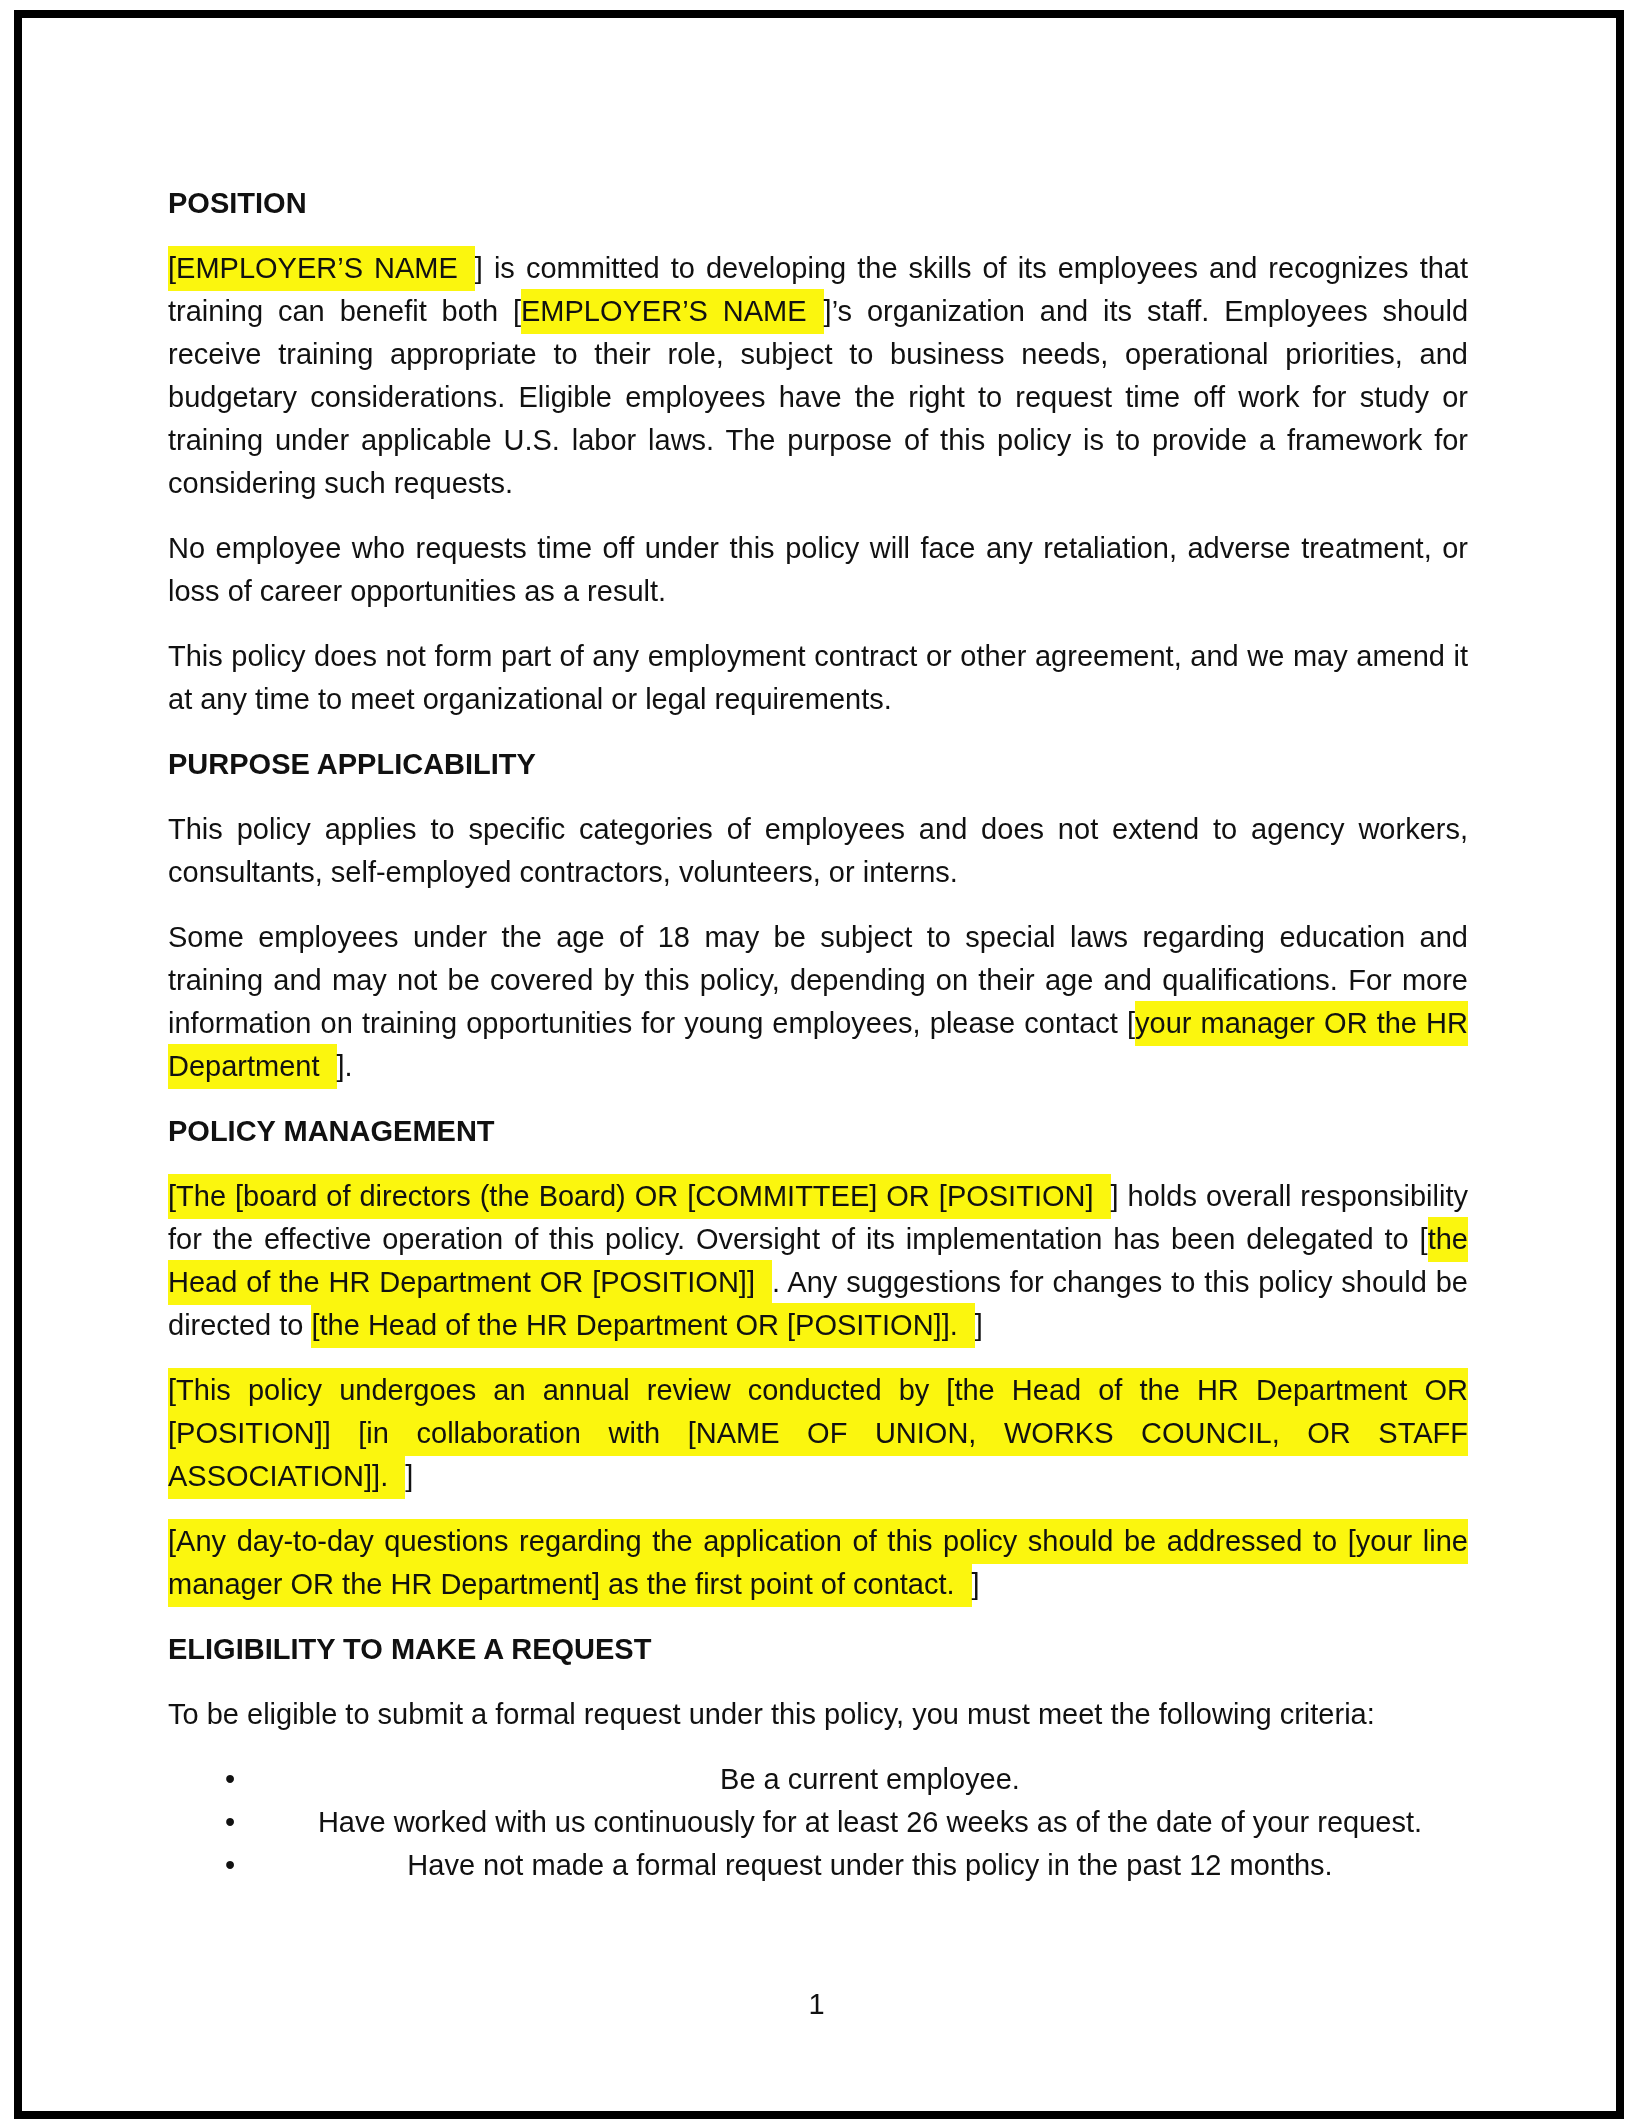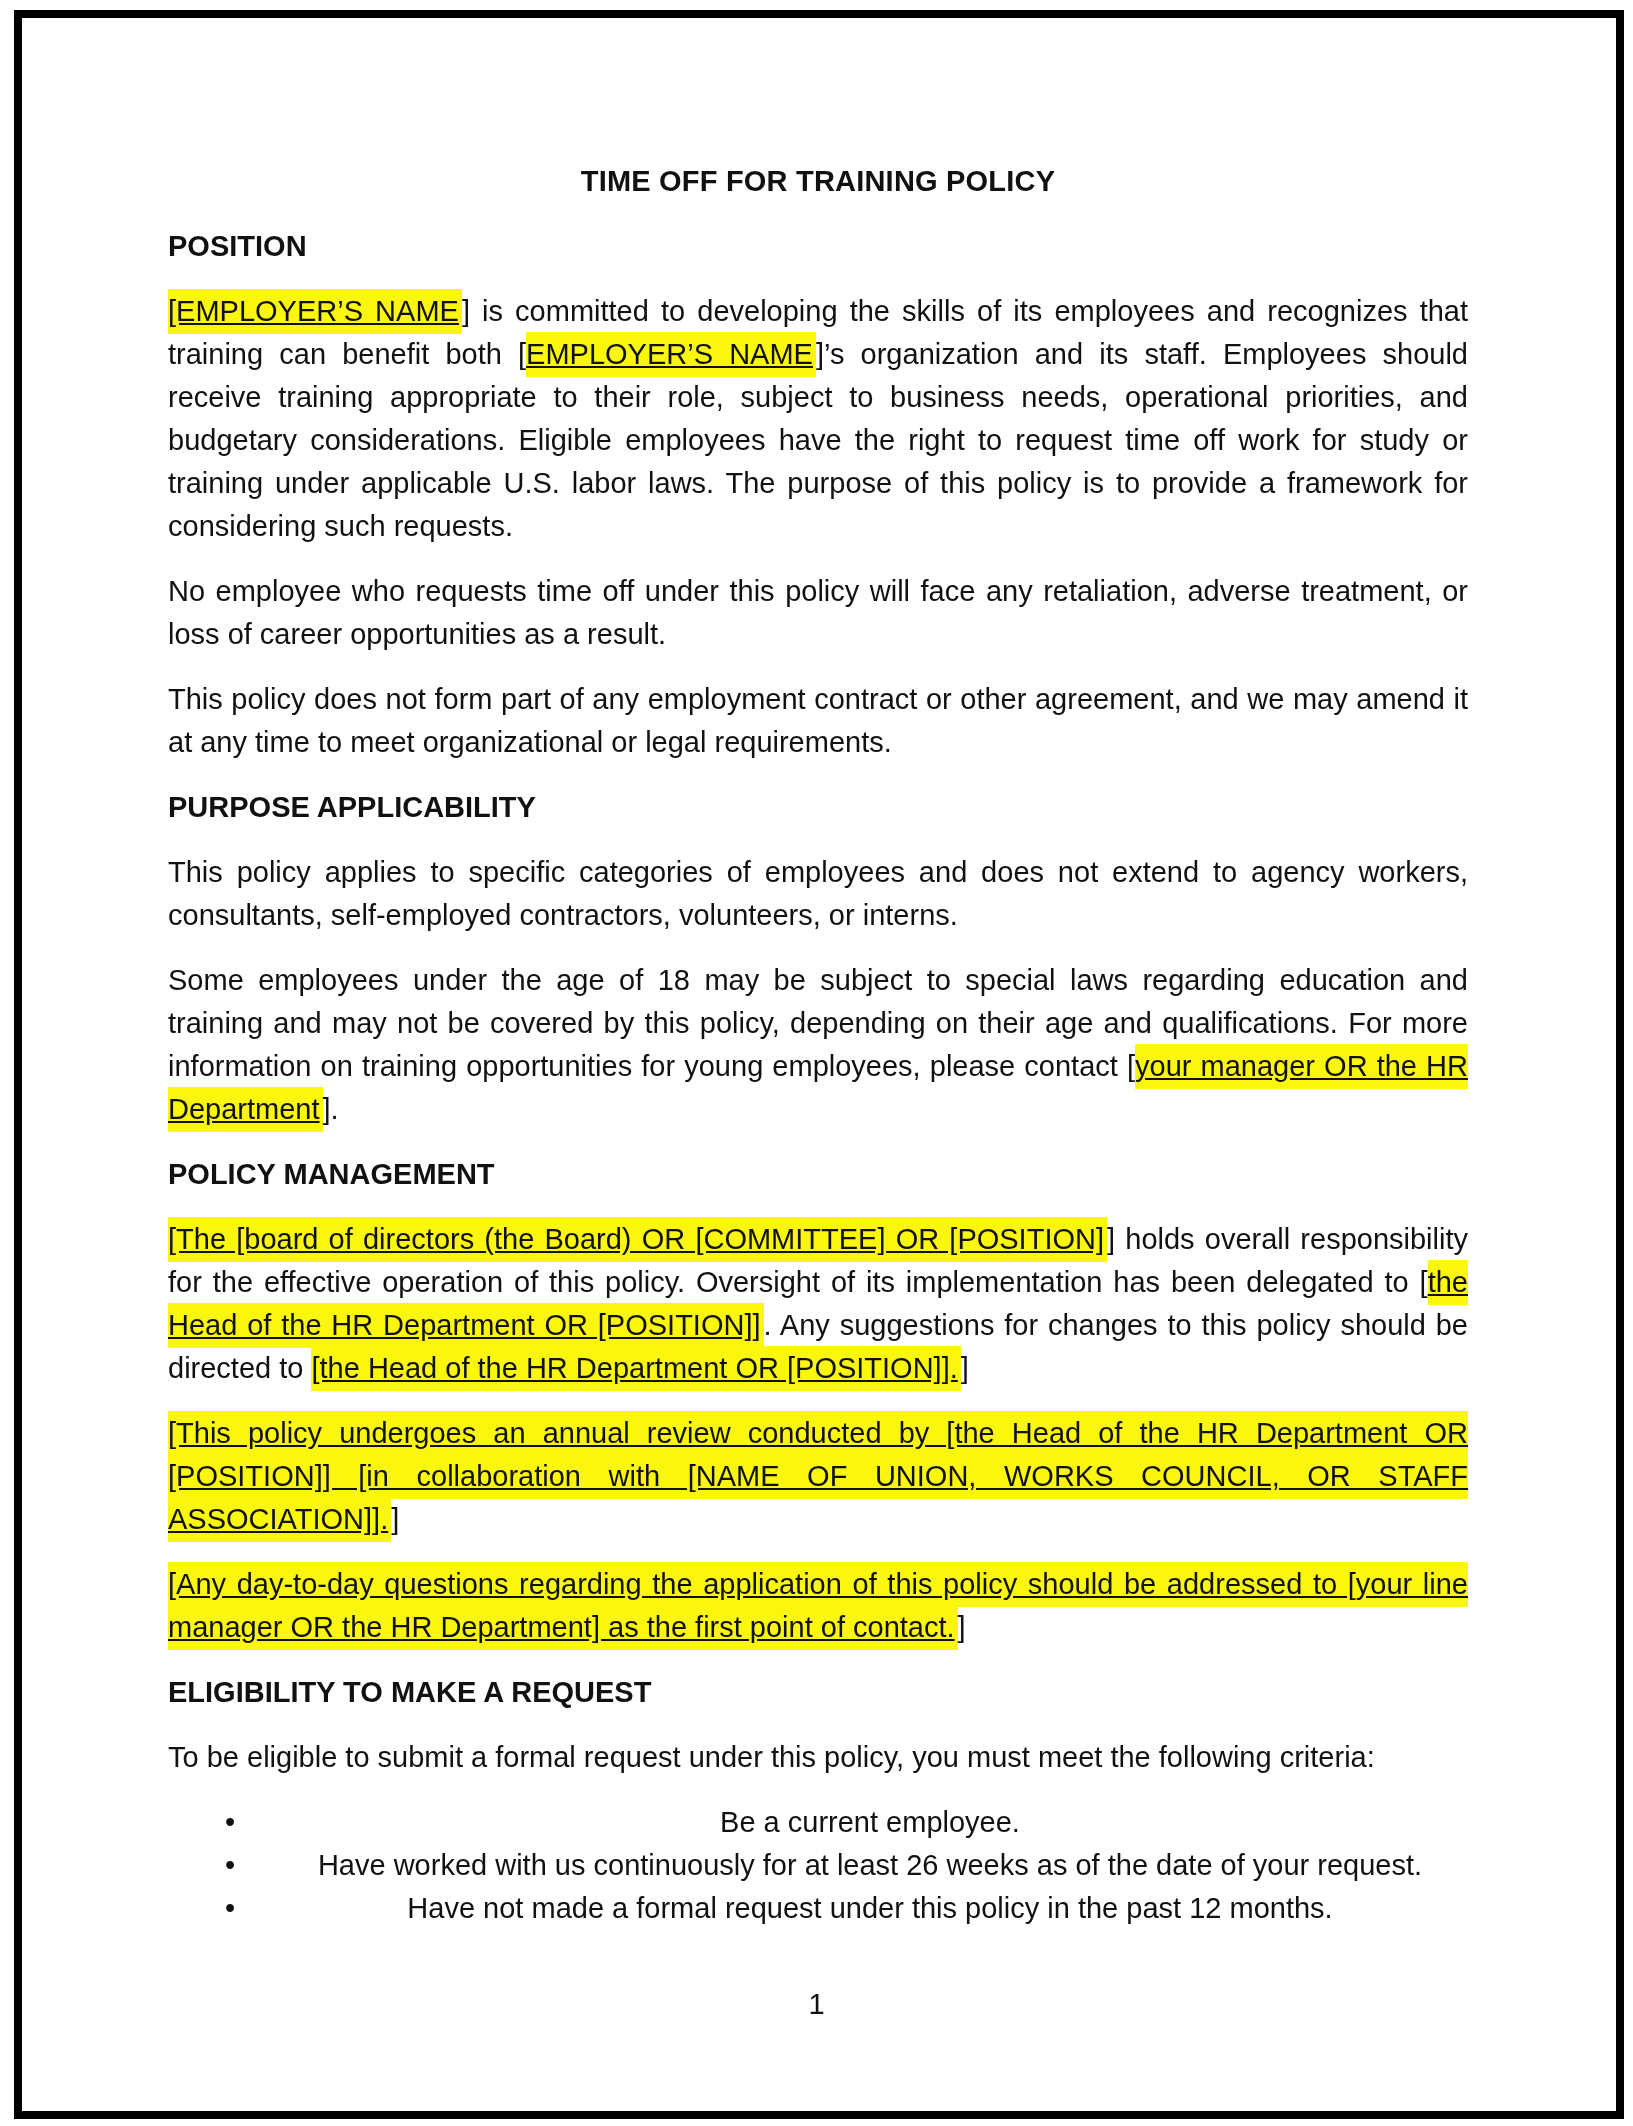--- a/index.html
+++ b/index.html
@@ -45,22 +45,21 @@
     font-size: 29px;
     line-height: 43px;
     font-weight: bold;
   }
   .para {
     margin: 22px 0 0 0;
     text-align: justify;
   }
   .hl {
     background: var(--hl, #fbf60e);
-    padding: 6px 3px 7px 0;
-    text-decoration: underline;
+    padding: 6px 17px 7px 0;
   }
   .bullets {
     margin: 22px 0 0 0;
     padding: 0;
     list-style: none;
   }
   .bullets li {
     position: relative;
     padding-left: 104px;
     text-align: center;
@@ -80,21 +79,20 @@
     font-size: 29px;
     line-height: 43px;
   }
 </style>
 </head>
 <body>
 
 <div class="page-frame"></div>
 
 <main class="content">
-  <h1 class="doc-title">TIME OFF FOR TRAINING POLICY</h1>
   <div id="sections">
       <h2 class="heading">POSITION</h2>
       <p class="para"><span class="hl">[EMPLOYER’S NAME</span><span>] is committed to developing the skills of its employees and recognizes that training can benefit both [</span><span class="hl">EMPLOYER’S NAME</span><span>]’s organization and its staff. Employees should receive training appropriate to their role, subject to business needs, operational priorities, and budgetary considerations. Eligible employees have the right to request time off work for study or training under applicable U.S. labor laws. The purpose of this policy is to provide a framework for considering such requests.</span></p>
       <p class="para"><span>No employee who requests time off under this policy will face any retaliation, adverse treatment, or loss of career opportunities as a result.</span></p>
       <p class="para"><span>This policy does not form part of any employment contract or other agreement, and we may amend it at any time to meet organizational or legal requirements.</span></p>
       <h2 class="heading">PURPOSE APPLICABILITY</h2>
       <p class="para"><span>This policy applies to specific categories of employees and does not extend to agency workers, consultants, self-employed contractors, volunteers, or interns.</span></p>
       <p class="para"><span>Some employees under the age of 18 may be subject to special laws regarding education and training and may not be covered by this policy, depending on their age and qualifications. For more information on training opportunities for young employees, please contact [</span><span class="hl">your manager OR the HR Department</span><span>].</span></p>
       <h2 class="heading">POLICY MANAGEMENT</h2>
       <p class="para"><span class="hl">[The [board of directors (the Board) OR [COMMITTEE] OR [POSITION]</span><span>] holds overall responsibility for the effective operation of this policy. Oversight of its implementation has been delegated to [</span><span class="hl">the Head of the HR Department OR [POSITION]]</span><span>. Any suggestions for changes to this policy should be directed to </span><span class="hl">[the Head of the HR Department OR [POSITION]].</span><span>]</span></p>

